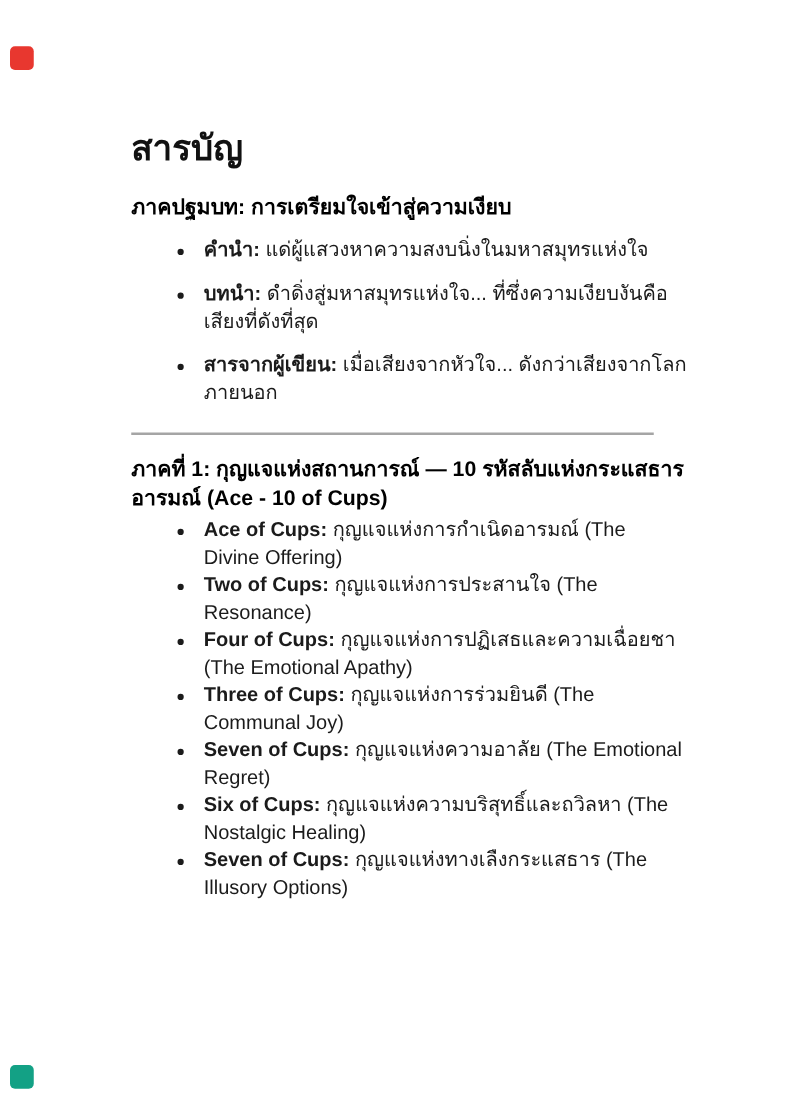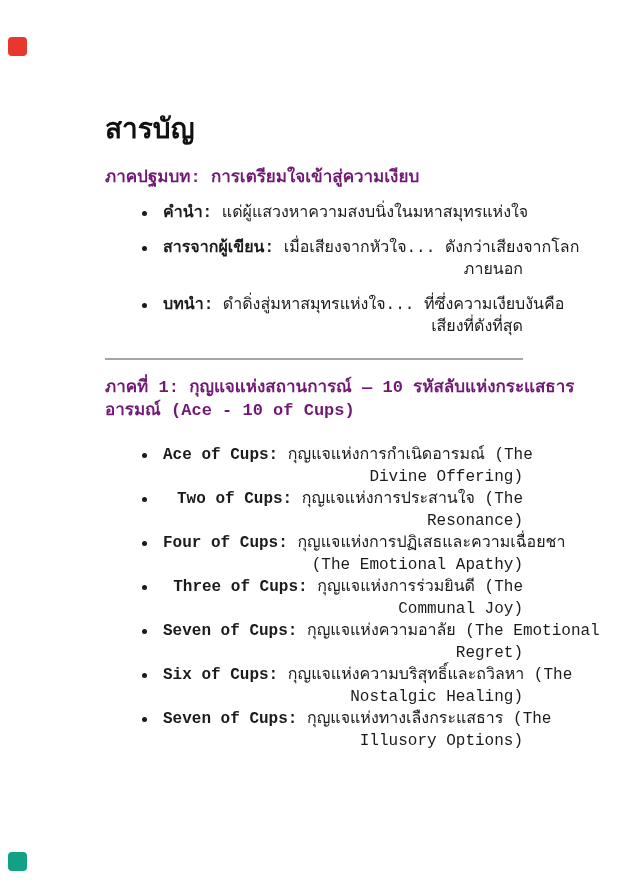--- a/index.html
+++ b/index.html
@@ -6,67 +6,65 @@
   body {
     width:629px; height:892px;
     background:#ffffff;
     font-family:"Liberation Sans","DejaVu Sans",sans-serif;
     color:#1b1b1b;
     position:relative;
     overflow:hidden;
   }
   .content {
     position:absolute;
-    left:105px; top:12px;
+    left:105px; top:0;
     width:418px;
-    font-family:Liberation Mono, monospace;
   }
   .doc-title {
     margin:100px 0 0 0;
     font-size:28px;
     font-weight:700;
     line-height:38px;
     color:#111111;
   }
   .sec-heading {
     margin:16px 0 0 0;
     font-size:17px;
     font-weight:700;
     line-height:23px;
-    color:#701a75;
+    color:#000000;
   }
   .sec-heading .hline { white-space:nowrap; }
   ul.toc-list { list-style:none; margin:0; padding:0; }
   ul.toc-list li {
     position:relative;
     padding-left:58px;
     font-size:16px;
     line-height:22px;
     margin-top:13px;
-    text-align:right;
   }
   ul.toc-list li .dot {
     position:absolute;
     left:37px; top:9px;
     width:5px; height:5px;
     border-radius:50%;
     background:#1b1b1b;
   }
   ul.toc-list li .l1, ul.toc-list li .l2 { white-space:nowrap; }
   ul.toc-list li .l2:empty { display:none; }
   .bold { font-weight:700; }
   hr.divider {
     border:none;
     border-top:2px solid #a5a5a5;
     margin:20px 0 0 0;
     width:100%;
   }
   .sec2-heading { }
   ul.toc-list.s2 li { margin-top:0; }
-  ul.toc-list.s2 li:first-child { margin-top:22px; }
+  ul.toc-list.s2 li:first-child { margin-top:4px; }
   .corner-marker {
     position:absolute;
     width:19px; height:19px;
     border-radius:4px;
   }
   .marker-top { left:8px; top:37px; }
   .marker-bottom { left:8px; top:852px; }
 </style>
 </head>
 <body>
@@ -83,27 +81,27 @@
   </h2>
 
   <ul class="toc-list s1">
     <li>
       <span class="dot"></span>
       <div class="l1"><span class="bold">คำนำ:</span><span> แด่ผู้แสวงหาความสงบนิ่งในมหาสมุทรแห่งใจ</span></div>
 
     </li>
     <li>
       <span class="dot"></span>
-      <div class="l1"><span class="bold">สารจากผู้เขียน:</span><span> เมื่อเสียงจากหัวใจ... ดังกว่าเสียงจากโลก</span></div>
-      <div class="l2">ภายนอก</div>
+      <div class="l1"><span class="bold">บทนำ:</span><span> ดำดิ่งสู่มหาสมุทรแห่งใจ... ที่ซึ่งความเงียบงันคือ</span></div>
+      <div class="l2">เสียงที่ดังที่สุด</div>
     </li>
     <li>
       <span class="dot"></span>
-      <div class="l1"><span class="bold">บทนำ:</span><span> ดำดิ่งสู่มหาสมุทรแห่งใจ... ที่ซึ่งความเงียบงันคือ</span></div>
-      <div class="l2">เสียงที่ดังที่สุด</div>
+      <div class="l1"><span class="bold">สารจากผู้เขียน:</span><span> เมื่อเสียงจากหัวใจ... ดังกว่าเสียงจากโลก</span></div>
+      <div class="l2">ภายนอก</div>
     </li>
   </ul>
 
   <hr class="divider">
 
   <h2 class="sec-heading sec2-heading">
     <div class="hline">ภาคที่ 1: กุญแจแห่งสถานการณ์ — 10 รหัสลับแห่งกระแสธาร</div>
     <div class="hline">อารมณ์ (Ace - 10 of Cups)</div>
   </h2>
 

